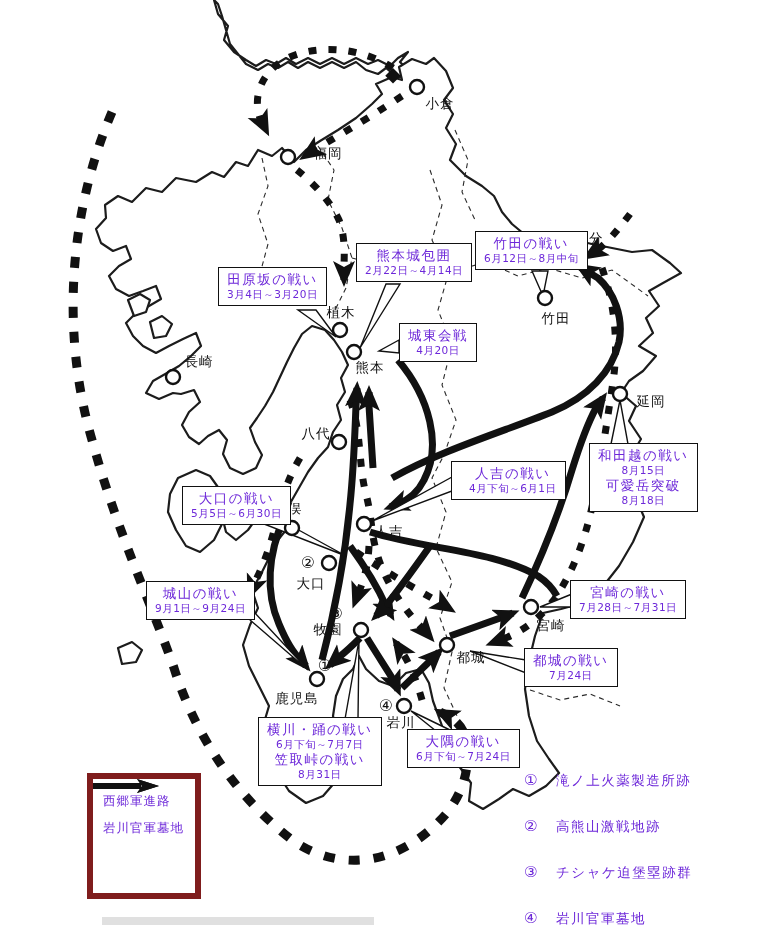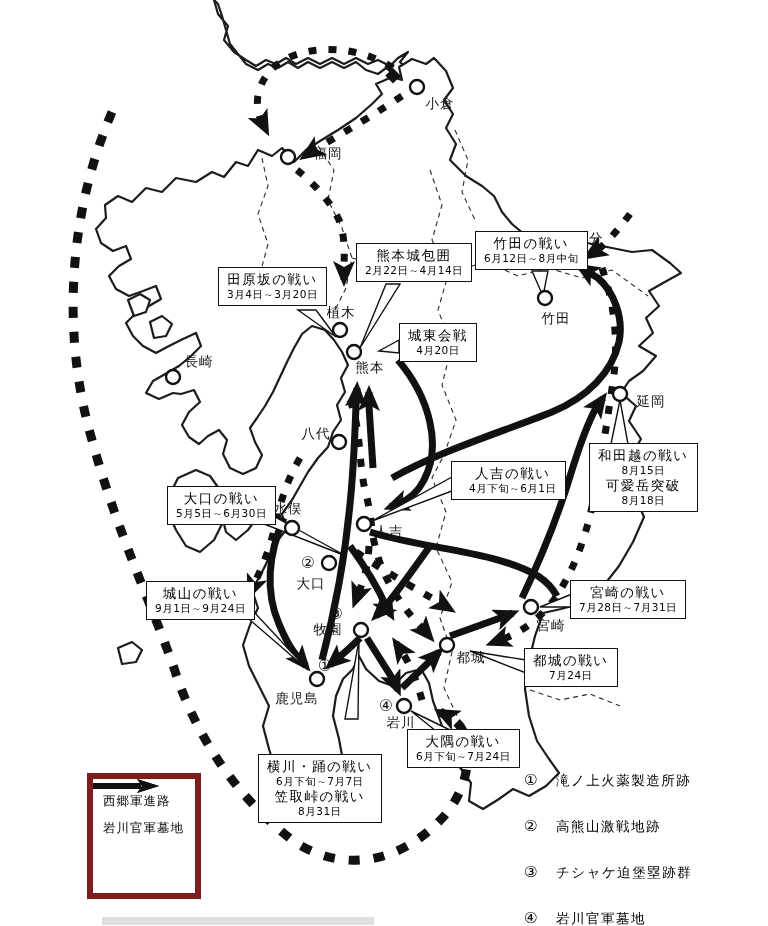--- a/index.html
+++ b/index.html
@@ -1,17 +1,17 @@
 <!DOCTYPE html>
 <html><head>
 <meta charset="utf-8">
 <style>
   html,body{margin:0;padding:0;background:#fff;width:768px;height:926px;overflow:hidden;}
   #stage{position:relative;width:768px;height:926px;background:#fff;
-         font-family:"DejaVu Sans",sans-serif;color:#000000;}
+         font-family:"DejaVu Sans",sans-serif;color:#6d28d9;}
   #stage svg{position:absolute;left:0;top:0;}
   .coast{fill:#fff;stroke:#1c1c1c;stroke-width:2.2;stroke-linejoin:round;}
   .pref{fill:none;stroke:#2a2a2a;stroke-width:1.1;stroke-dasharray:5 4;}
   .g{fill:none;stroke:#111;stroke-width:7;stroke-dasharray:8 12;stroke-linecap:butt;}
   .gbig{fill:none;stroke:#111;stroke-width:9;stroke-dasharray:11 14;}
   .s{fill:none;stroke:#111;stroke-width:7;stroke-linecap:butt;}
   .callout{fill:#fff;stroke:#111;stroke-width:1.4;stroke-linejoin:miter;}
   .city{fill:#fff;stroke:#111;stroke-width:2.4;}
   .clab{font-size:13.5px;fill:#111;letter-spacing:1px;}
   .badge{font-size:16px;fill:#111;}
@@ -173,41 +173,41 @@
 <div class="box" style="left:451px;top:461px;padding-left:17px;">
   <div class="bn">人吉の戦い</div>
   <div class="bd">4月下旬～6月1日</div>
 </div>
 <div class="box" style="left:589px;top:443px;">
   <div class="bn">和田越の戦い</div>
   <div class="bd">8月15日</div>
   <div class="bn">可愛岳突破</div>
   <div class="bd">8月18日</div>
 </div>
-<div class="box" style="left:167px;top:486px;text-align:center;">
+<div class="box" style="left:182px;top:486px;text-align:center;">
   <div class="bn">大口の戦い</div>
   <div class="bd">5月5日～6月30日</div>
 </div>
 <div class="box" style="left:146px;top:581px;">
   <div class="bn">城山の戦い</div>
   <div class="bd">9月1日～9月24日</div>
 </div>
 <div class="box" style="left:570px;top:580px;">
   <div class="bn">宮崎の戦い</div>
   <div class="bd">7月28日～7月31日</div>
 </div>
 <div class="box" style="left:524px;top:648px;">
   <div class="bn">都城の戦い</div>
   <div class="bd">7月24日</div>
 </div>
 <div class="box" style="left:407px;top:729px;">
   <div class="bn">大隅の戦い</div>
   <div class="bd">6月下旬～7月24日</div>
 </div>
-<div class="box" style="left:258px;top:754px;">
+<div class="box" style="left:258px;top:717px;">
   <div class="bn">横川・踊の戦い</div>
   <div class="bd">6月下旬～7月7日</div>
   <div class="bn">笠取峠の戦い</div>
   <div class="bd">8月31日</div>
 </div>
 
 <div class="legendbox">
   <div class="row">
     <svg width="66" height="14" viewBox="0 0 66 14">
       <line x1="0" y1="7" x2="48" y2="7" stroke="#111" stroke-width="6"></line>

